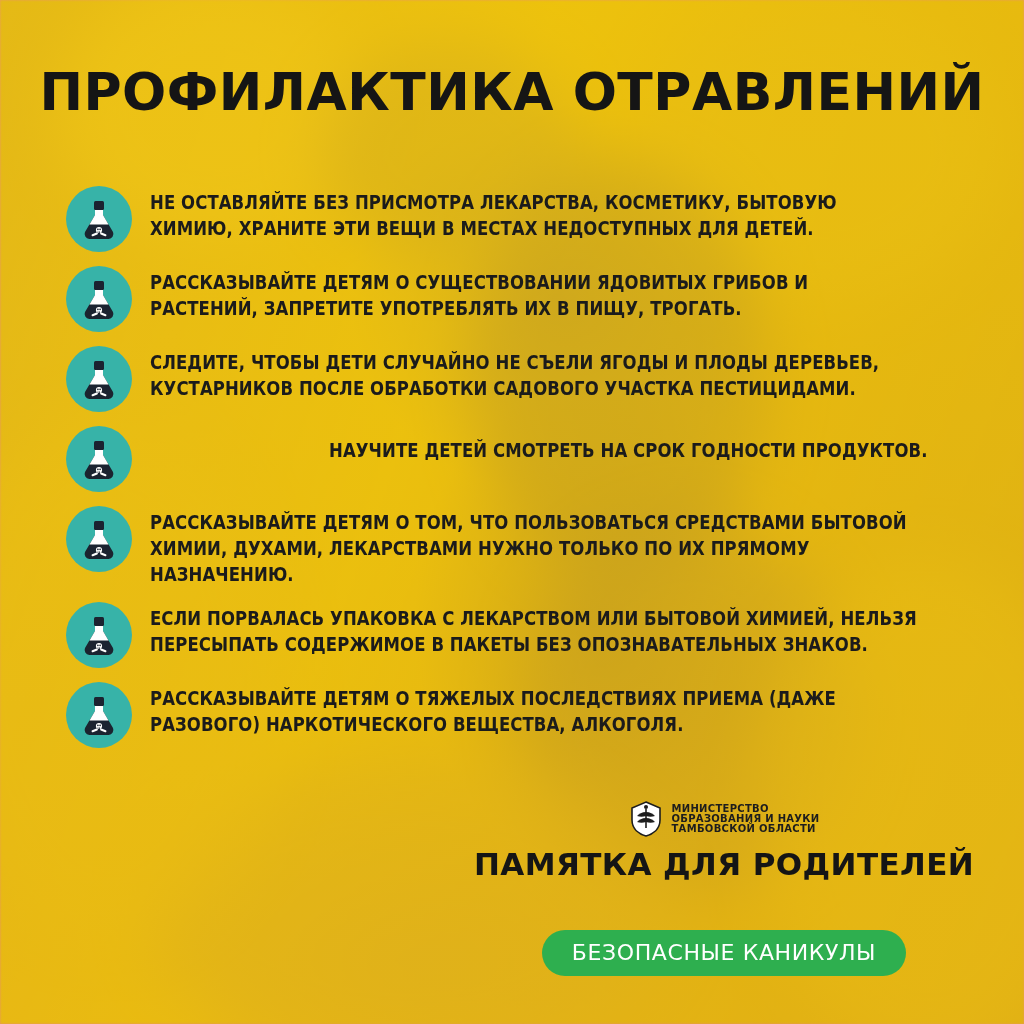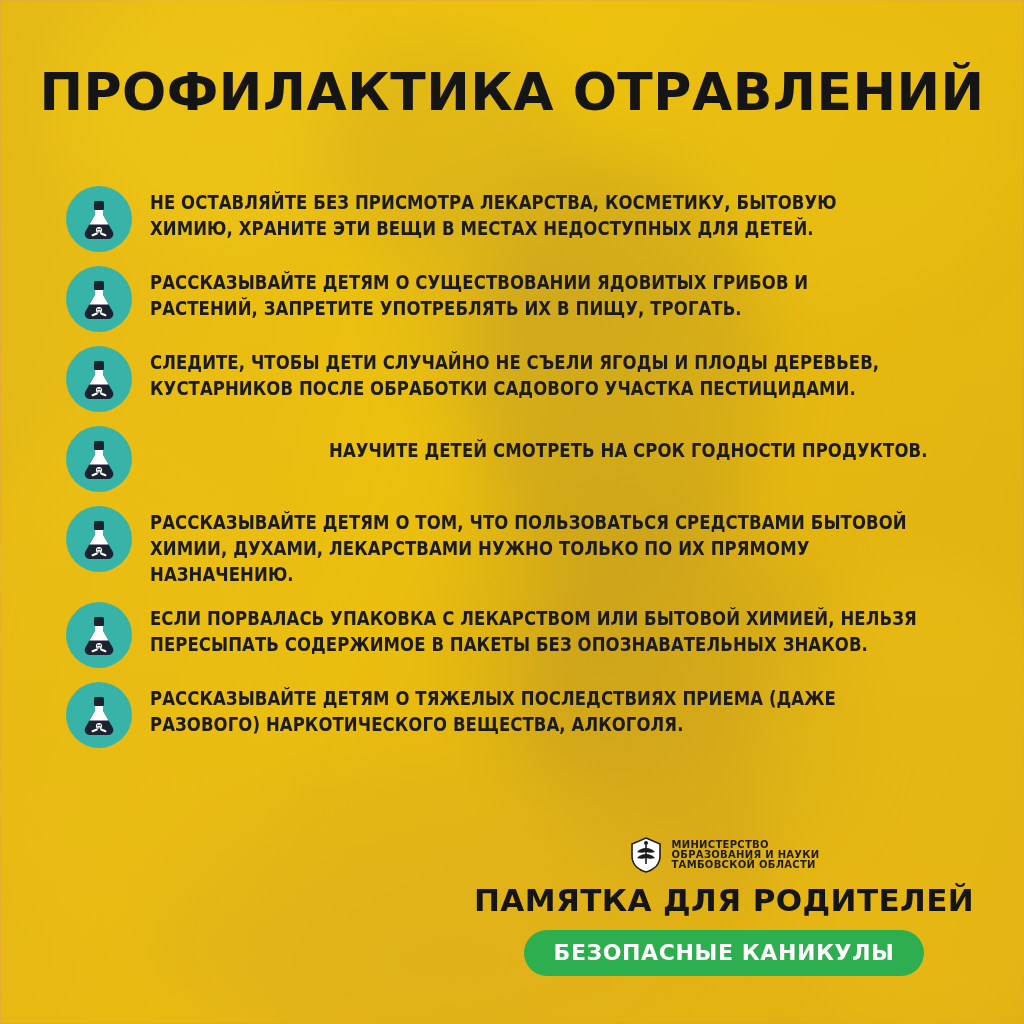--- a/index.html
+++ b/index.html
@@ -145,26 +145,27 @@
     letter-spacing: 0.4px;
     color: #151515;
     text-transform: uppercase;
     margin-bottom: 12px;
   }
   .footer-pill {
     display: inline-block;
     background: #2eaf4f;
     color: #ffffff;
     font-family: "DejaVu Sans", sans-serif;
-    font-weight: 700;
+    font-weight: 400;
     font-size: 22px;
     letter-spacing: 0.6px;
     text-transform: uppercase;
     padding: 10px 30px 11px;
     border-radius: 26px;
+    margin-top: 36px;
   }
 </style>
 </head>
 <body>
 
 <div class="poster">
 
   <div class="bg-photo">
     <div class="bg-blob b1"></div>
     <div class="bg-blob b2"></div>

